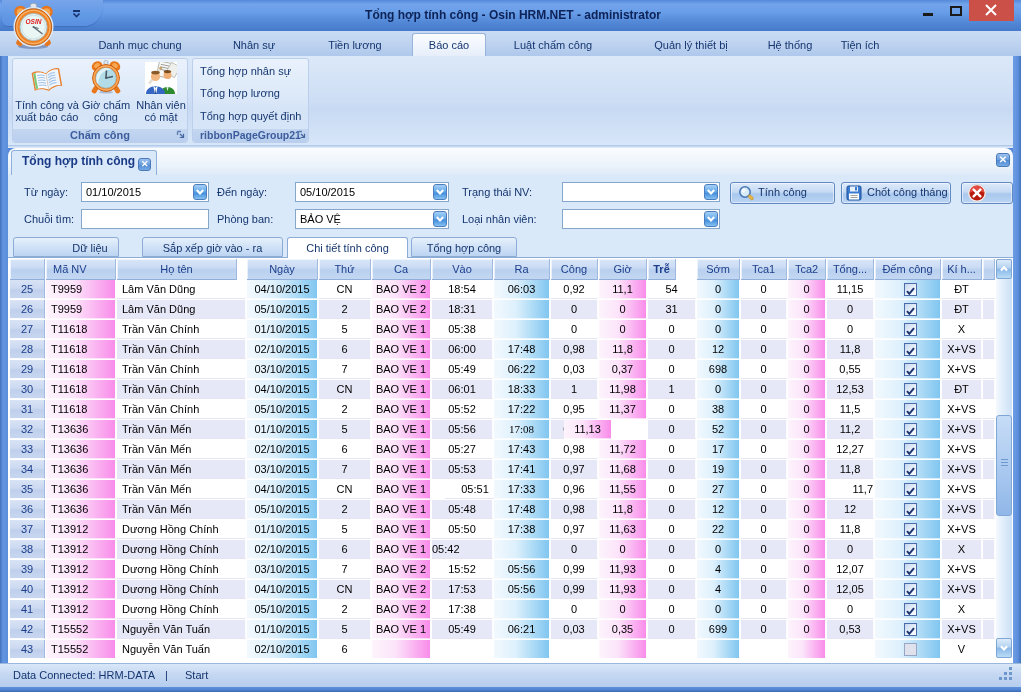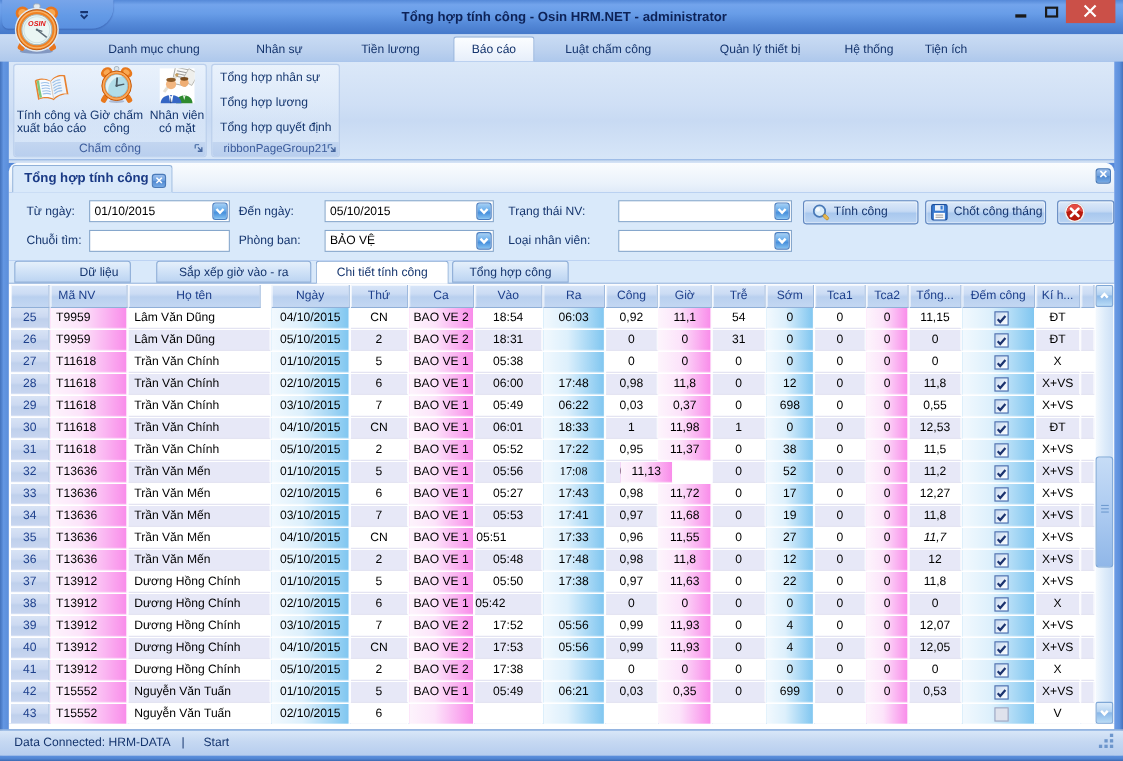--- a/index.html
+++ b/index.html
@@ -24,21 +24,21 @@
 .rtab{position:absolute;top:34px;height:22px;line-height:22px;text-align:center;color:#15356e;font-size:11px;}
 .rtabsel{position:absolute;top:33px;height:23px;line-height:23px;text-align:center;color:#15356e;font-size:11px;
  background:linear-gradient(180deg,#fbfdff 0%,#f1f6fd 50%,#e6eefa 100%);border:1px solid #98b4da;border-bottom:none;
  border-radius:3px 3px 0 0;}
 
 #ribbon{position:absolute;left:8px;top:56px;width:1005px;height:89px;
  background:linear-gradient(180deg,#dbe8f8 0%,#cfdff5 45%,#c8daf3 60%,#d7e6f8 100%);}
 #ribbonedge{position:absolute;left:8px;top:145px;width:1005px;height:3px;
  background:linear-gradient(180deg,#a7c2e6 0,#e8f1fb 100%);}
 .rgroup{position:absolute;top:58px;height:85px;border:1px solid #bbcfec;border-radius:3px;
- background:linear-gradient(180deg,rgba(245,250,255,.55) 0%,rgba(222,235,250,.25) 100%);}
+ background:linear-gradient(180deg,rgba(245,250,255,.55) 0%,rgba(222,235,250,.25) 100%);font-weight:bold;}
 .rgcap{position:absolute;left:0;bottom:0;width:100%;height:13px;border-radius:0 0 3px 3px;
  background:linear-gradient(180deg,#c3d6f0 0,#b9cfee 100%);color:#3c5c9c;text-align:center;
  font-size:11px;line-height:13px;}
 .rlaunch{position:absolute;right:1px;bottom:1px;width:11px;height:11px;}
 .rbtn{position:absolute;top:60px;text-align:center;color:#16376f;font-size:11px;line-height:12px;white-space:nowrap;}
 .rbtn .ric{display:block;margin:0 auto;}
 .rmenu{position:absolute;color:#16376f;font-size:11px;height:16px;line-height:16px;}
 
 #docstrip{position:absolute;left:8px;top:148px;width:1005px;height:27px;
  background:linear-gradient(180deg,#fafcfe 0%,#eaf2fb 70%,#dfeaf8 100%);border-radius:8px 8px 0 0;}
@@ -313,21 +313,21 @@
 <div class="h" style="left:10px;width:35px;"></div>
 <div class="h" style="left:46px;width:70px;text-align:left;padding-left:7px;">Mã NV</div>
 <div class="h" style="left:117px;width:120px;">Họ tên</div>
 <div class="h" style="left:247px;width:71px;">Ngày</div>
 <div class="h" style="left:319px;width:52px;">Thứ</div>
 <div class="h" style="left:372px;width:59px;">Ca</div>
 <div class="h" style="left:432px;width:61px;">Vào</div>
 <div class="h" style="left:494px;width:56px;">Ra</div>
 <div class="h" style="left:551px;width:47px;">Công</div>
 <div class="h" style="left:599px;width:48px;">Giờ</div>
-<div class="h" style="left:648px;width:48px;">Trễ</div>
+<div class="h" style="left:648px;width:28px;font-weight:bold;">Trễ</div>
 <div class="h" style="left:697px;width:43px;">Sớm</div>
 <div class="h" style="left:741px;width:46px;">Tca1</div>
 <div class="h" style="left:788px;width:38px;">Tca2</div>
 <div class="h" style="left:827px;width:47px;">Tổng...</div>
 <div class="h" style="left:875px;width:66px;">Đếm công</div>
 <div class="h" style="left:942px;width:40px;">Kí h...</div>
 <div class="h" style="left:983px;width:12px;"></div>
 <div class="rind" style="left:10px;top:280px;width:35px;">25</div>
 <div class="c pinkg" style="left:46px;top:280px;width:70px;text-align:left;padding-left:5px;">T9959</div>
 <div class="c even" style="left:117px;top:280px;width:129px;text-align:left;padding-left:5px;">Lâm Văn Dũng</div>
@@ -527,29 +527,29 @@
         <path d="M2 5.2 L4.3 7.8 L9 2.2" stroke="#1c336e" stroke-width="2" fill="none"></path>
       </svg></span></div>
 <div class="c odd" style="left:942px;top:460px;width:40px;text-align:center;">X+VS</div>
 <div class="c odd" style="left:983px;top:460px;width:12px;text-align:center;"></div>
 <div class="rind" style="left:10px;top:480px;width:35px;">35</div>
 <div class="c pinkg" style="left:46px;top:480px;width:70px;text-align:left;padding-left:5px;">T13636</div>
 <div class="c even" style="left:117px;top:480px;width:129px;text-align:left;padding-left:5px;">Trần Văn Mến</div>
 <div class="c blueg" style="left:247px;top:480px;width:71px;text-align:center;">04/10/2015</div>
 <div class="c even" style="left:319px;top:480px;width:52px;text-align:center;">CN</div>
 <div class="c pinkg" style="left:372px;top:480px;width:59px;text-align:center;">BAO VE 1</div>
-<div class="c even" style="left:433px;top:480px;width:61px;text-align:left;">05:51</div>
+<div class="c even" style="left:445px;top:480px;width:61px;text-align:center;">05:51</div>
 <div class="c blueg" style="left:494px;top:480px;width:56px;text-align:center;">17:33</div>
 <div class="c even" style="left:551px;top:480px;width:47px;text-align:center;">0,96</div>
 <div class="c pinkg" style="left:599px;top:480px;width:48px;text-align:center;">11,55</div>
 <div class="c even" style="left:648px;top:480px;width:48px;text-align:center;">0</div>
 <div class="c blueg" style="left:697px;top:480px;width:43px;text-align:center;">27</div>
 <div class="c even" style="left:741px;top:480px;width:46px;text-align:center;">0</div>
 <div class="c pinkg" style="left:788px;top:480px;width:38px;text-align:center;">0</div>
-<div class="c even" style="left:827px;top:480px;width:47px;text-align:center;font-style:italic;">11,7</div>
+<div class="c even" style="left:827px;top:480px;width:47px;text-align:right;">11,7</div>
 <div class="c blueg" style="left:875px;top:480px;width:66px;text-align:center;"><span class="cb"><svg width="11" height="11" viewBox="0 0 11 11">
         <path d="M2 5.2 L4.3 7.8 L9 2.2" stroke="#1c336e" stroke-width="2" fill="none"></path>
       </svg></span></div>
 <div class="c even" style="left:942px;top:480px;width:40px;text-align:center;">X+VS</div>
 <div class="c even" style="left:983px;top:480px;width:12px;text-align:center;"></div>
 <div class="rind" style="left:10px;top:500px;width:35px;">36</div>
 <div class="c pinkg" style="left:46px;top:500px;width:70px;text-align:left;padding-left:5px;">T13636</div>
 <div class="c odd" style="left:117px;top:500px;width:129px;text-align:left;padding-left:5px;">Trần Văn Mến</div>
 <div class="c blueg" style="left:247px;top:500px;width:71px;text-align:center;">05/10/2015</div>
 <div class="c odd" style="left:319px;top:500px;width:52px;text-align:center;">2</div>
@@ -607,21 +607,21 @@
         <path d="M2 5.2 L4.3 7.8 L9 2.2" stroke="#1c336e" stroke-width="2" fill="none"></path>
       </svg></span></div>
 <div class="c odd" style="left:942px;top:540px;width:40px;text-align:center;">X</div>
 <div class="c odd" style="left:983px;top:540px;width:12px;text-align:center;"></div>
 <div class="rind" style="left:10px;top:560px;width:35px;">39</div>
 <div class="c pinkg" style="left:46px;top:560px;width:70px;text-align:left;padding-left:5px;">T13912</div>
 <div class="c even" style="left:117px;top:560px;width:129px;text-align:left;padding-left:5px;">Dương Hồng Chính</div>
 <div class="c blueg" style="left:247px;top:560px;width:71px;text-align:center;">03/10/2015</div>
 <div class="c even" style="left:319px;top:560px;width:52px;text-align:center;">7</div>
 <div class="c pinkg" style="left:372px;top:560px;width:59px;text-align:center;">BAO VE 2</div>
-<div class="c even" style="left:432px;top:560px;width:61px;text-align:center;">17:52</div>
+<div class="c even" style="left:432px;top:560px;width:61px;text-align:center;">15:52</div>
 <div class="c blueg" style="left:494px;top:560px;width:56px;text-align:center;">05:56</div>
 <div class="c even" style="left:551px;top:560px;width:47px;text-align:center;">0,99</div>
 <div class="c pinkg" style="left:599px;top:560px;width:48px;text-align:center;">11,93</div>
 <div class="c even" style="left:648px;top:560px;width:48px;text-align:center;">0</div>
 <div class="c blueg" style="left:697px;top:560px;width:43px;text-align:center;">4</div>
 <div class="c even" style="left:741px;top:560px;width:46px;text-align:center;">0</div>
 <div class="c pinkg" style="left:788px;top:560px;width:38px;text-align:center;">0</div>
 <div class="c even" style="left:827px;top:560px;width:47px;text-align:center;">12,07</div>
 <div class="c blueg" style="left:875px;top:560px;width:66px;text-align:center;"><span class="cb"><svg width="11" height="11" viewBox="0 0 11 11">
         <path d="M2 5.2 L4.3 7.8 L9 2.2" stroke="#1c336e" stroke-width="2" fill="none"></path>

